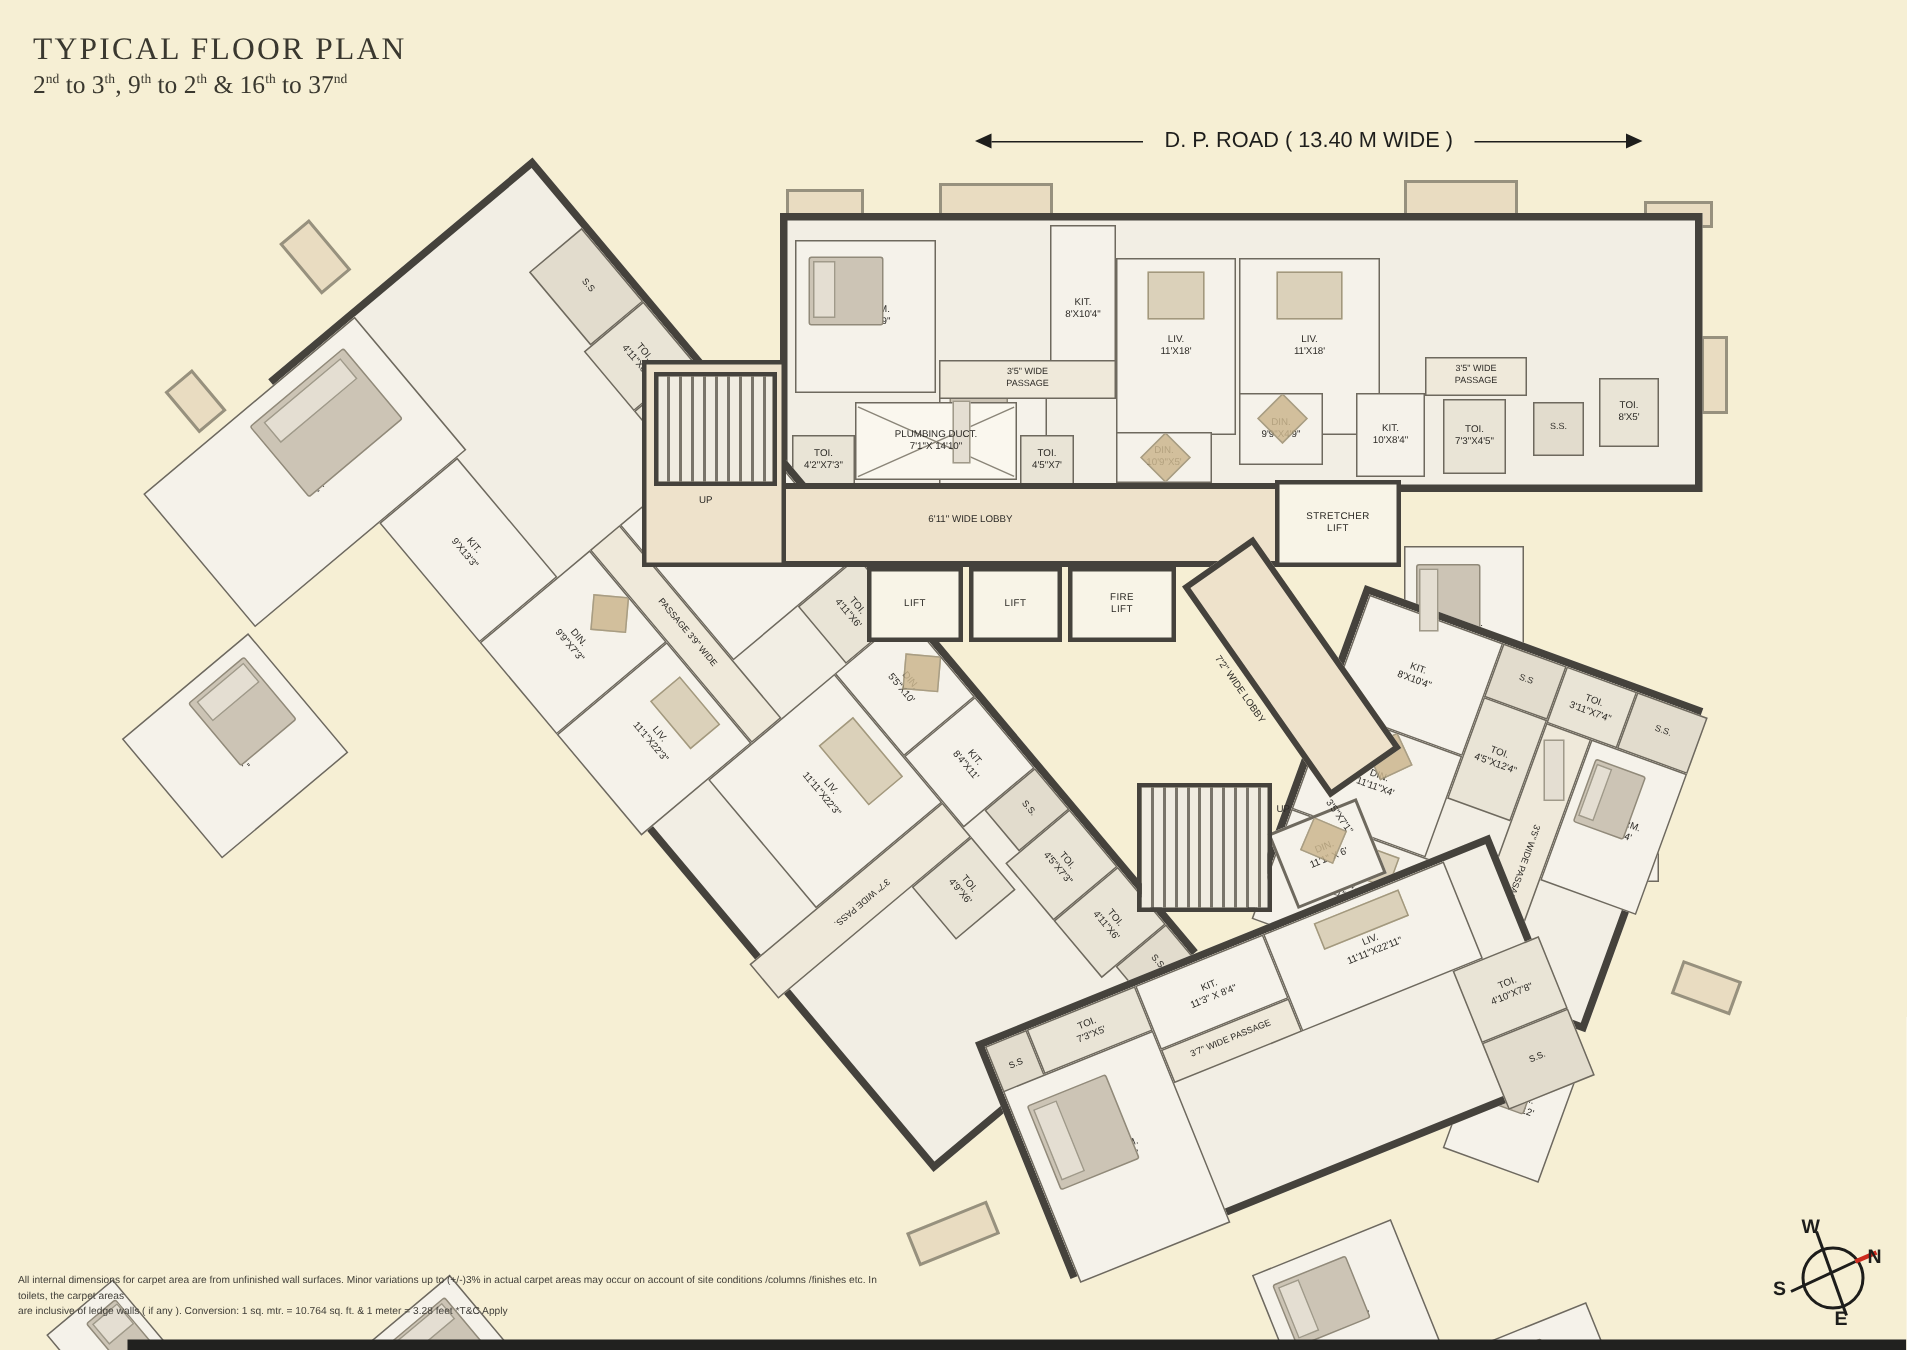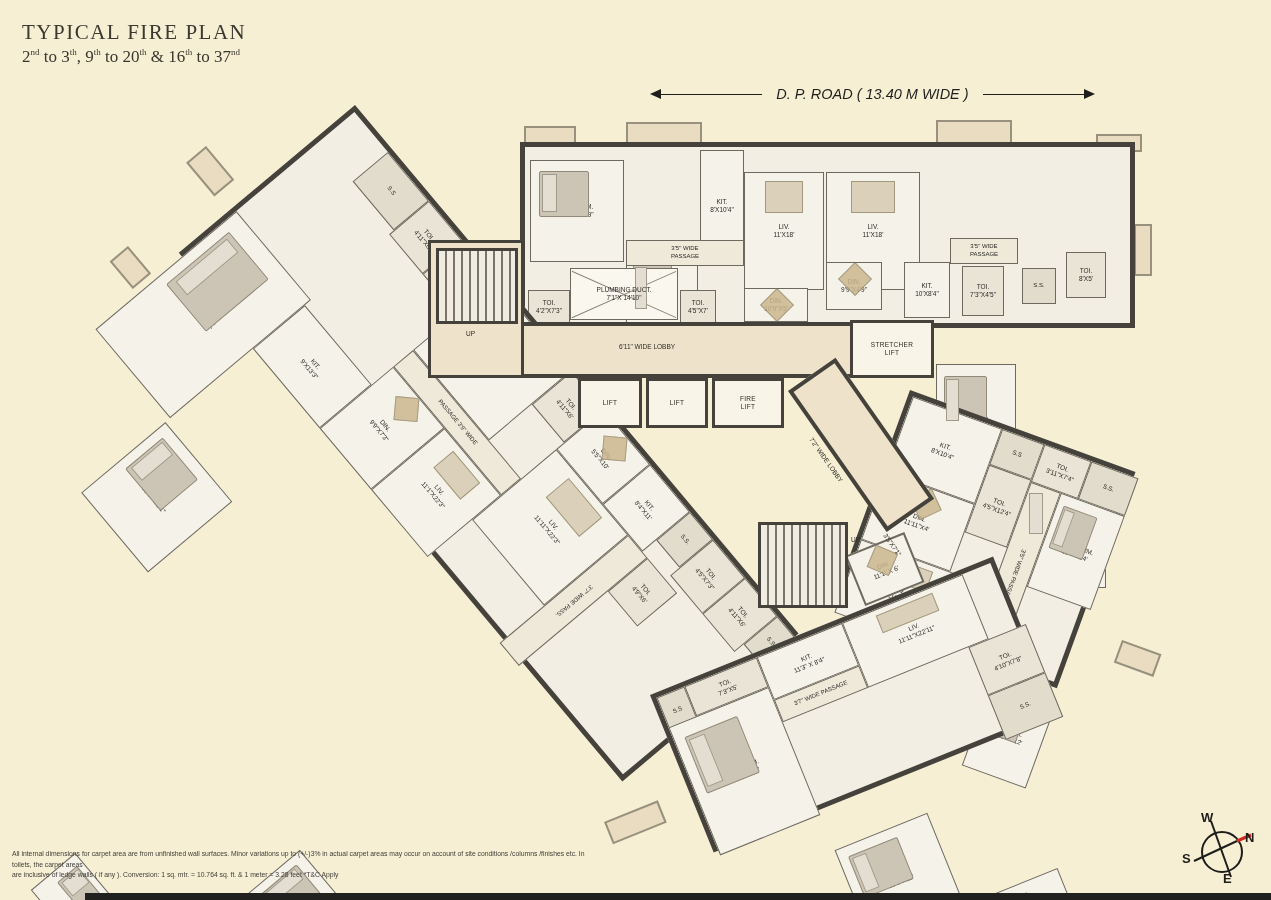--- a/index.html
+++ b/index.html
@@ -3,21 +3,21 @@
 <meta charset="utf-8">
 <style>
   html,body{margin:0;padding:0;}
   #canvas{position:relative;width:1271px;height:900px;background:#f6efd4;overflow:hidden;
           font-family:"Liberation Sans",sans-serif;}
   
   .title1{font-family:"Liberation Serif",serif;font-size:21px;letter-spacing:1.5px;color:#3a382f;}
   .title2{font-family:"Liberation Serif",serif;font-size:17px;color:#3a382f;margin-top:2px;}
   .title2 sup{font-size:9px;}
   
-  #road{position:absolute;left:650px;top:82px;width:445px;height:24px;display:flex;align-items:center;color:#1e1e1c;font-style:italic;}
+  #road{position:absolute;left:650px;top:82px;width:445px;height:24px;display:flex;align-items:center;color:#1e1e1c;}
   #road .rline{flex:1;height:0;border-top:1.5px solid #1e1e1c;}
   #road .rtext{padding:0 14px;font-size:14.5px;white-space:nowrap;}
   .arrL{width:0;height:0;border-top:5px solid transparent;border-bottom:5px solid transparent;border-right:11px solid #1e1e1c;}
   .arrR{width:0;height:0;border-top:5px solid transparent;border-bottom:5px solid transparent;border-left:11px solid #1e1e1c;}
   
   .wing{position:absolute;transform-origin:0 0;background:#f2eee4;border:5px solid #45423c;box-sizing:border-box;}
   .rm{position:absolute;box-sizing:border-box;border:1.5px solid #6e695e;background:#f5f2ea;
       display:flex;align-items:center;justify-content:center;text-align:center;
       font-size:6.5px;line-height:1.3;color:#2c2a26;white-space:pre-line;overflow:hidden;}
   .toi{background:#e9e4d6;}
@@ -47,22 +47,22 @@
   
   .cletter{position:absolute;font-size:13px;font-weight:bold;color:#1d1d1b;}
   #blackbar{position:absolute;left:85px;right:0;bottom:0;height:7px;background:#21211f;}
 </style>
 </head>
 <body>
 
 <div id="canvas">
 
   <div style="position:absolute;left:22px;top:20px;">
-    <div class="title1">TYPICAL FIRE PLAN</div>
-    <div class="title2"><span>2</span><sup>nd</sup><span> to 3</span><sup>th</sup><span>, 9</span><sup>th</sup><span> to 20</span><sup>th</sup><span> &amp; 16</span><sup>th</sup><span> to 37</span><sup>nd</sup></div>
+    <div class="title1">TYPICAL FLOOR PLAN</div>
+    <div class="title2"><span>2</span><sup>nd</sup><span> to 3</span><sup>th</sup><span>, 9</span><sup>th</sup><span> to 2</span><sup>th</sup><span> &amp; 16</span><sup>th</sup><span> to 37</span><sup>nd</sup></div>
   </div>
 
   <div id="road">
     <span class="arrL"></span>
     <span class="rline"></span>
     <span class="rtext">D. P. ROAD ( 13.40 M WIDE )</span>
     <span class="rline"></span>
     <span class="arrR"></span>
   </div>
 

